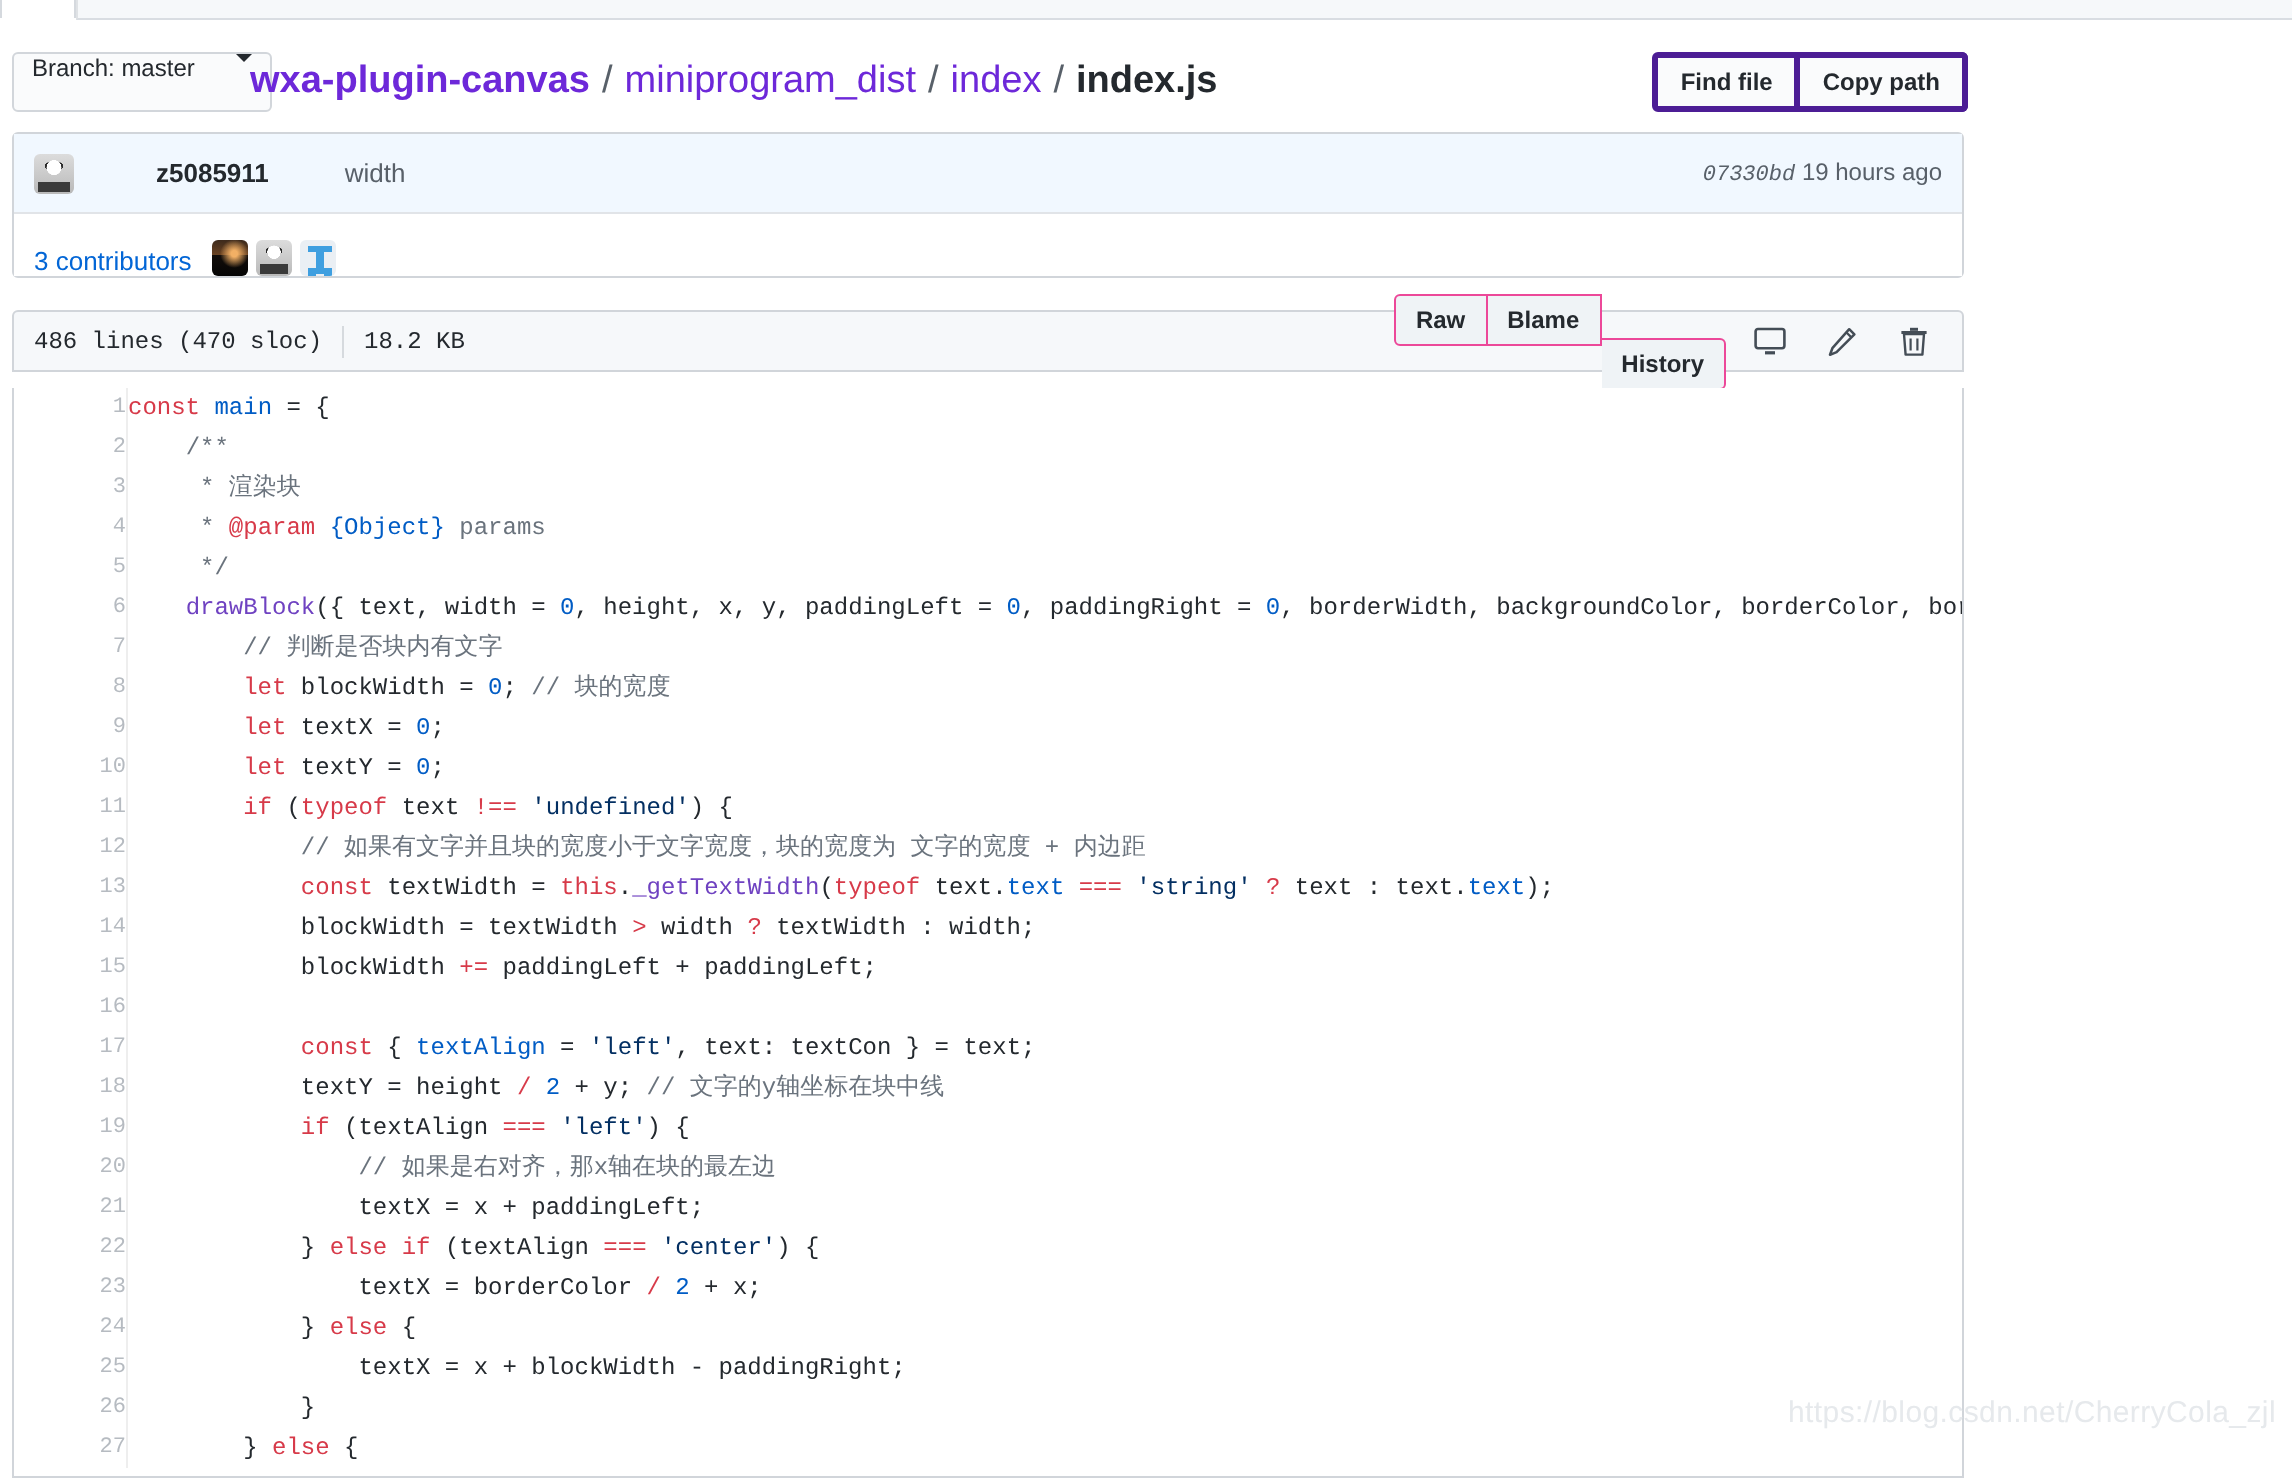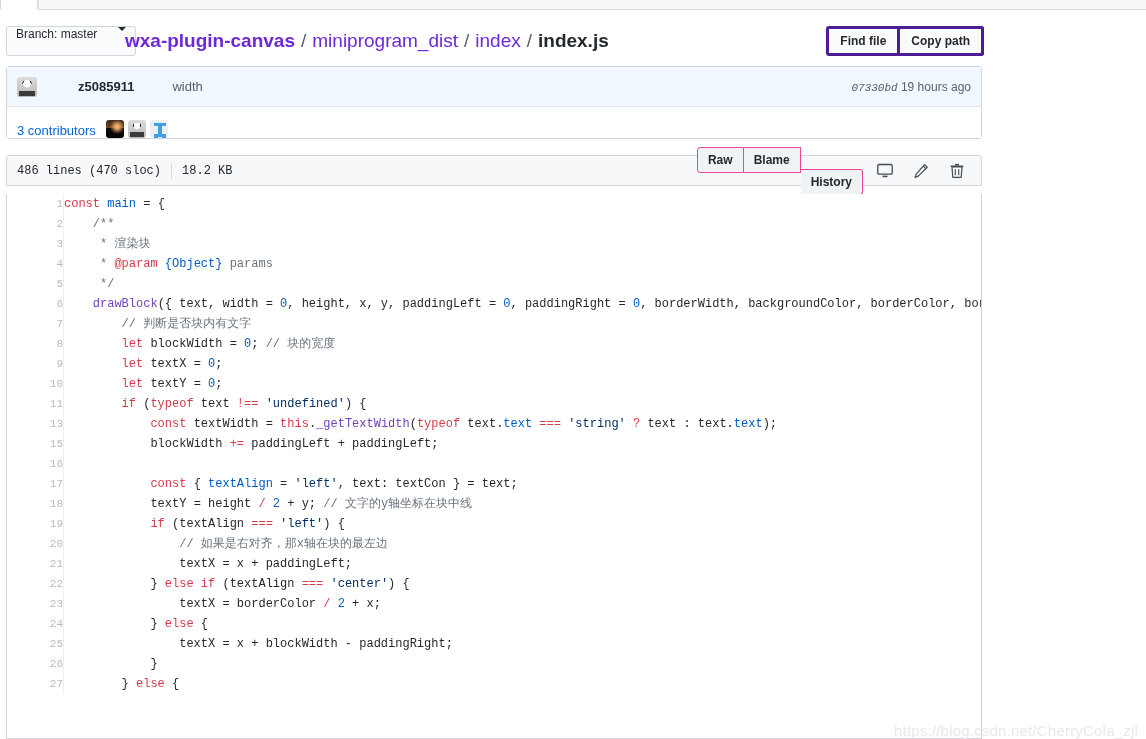--- a/index.html
+++ b/index.html
@@ -333,21 +333,21 @@
   .e  { color: #005cc5; }   
   .s  { color: #032f62; }   
   .n  { color: #005cc5; }   
   .c  { color: #6a737d; }   
   .f  { color: #6f42c1; }   
   .p  { color: #24292e; }   
 
   
   .watermark {
     position: absolute;
-    right: 8px; bottom: 0;
+    right: 8px; bottom: 24px;
     font-size: 15px;
     color: #e6e9ec;
     letter-spacing: 0.2px;
     white-space: nowrap;
     pointer-events: none;
   }
   .side-rule {
     position: absolute;
     left: 982px; top: 66px;
     width: 1px; height: 673px;
@@ -485,22 +485,30 @@
           </tr>
           <tr>
             <td class="ln">10</td>
             <td class="cl"><span class="p">        </span><span class="k">let</span><span class="p"> textY = </span><span class="n">0</span><span class="p">;</span></td>
           </tr>
           <tr>
             <td class="ln">11</td>
             <td class="cl"><span class="p">        </span><span class="k">if</span><span class="p"> (</span><span class="k">typeof</span><span class="p"> text </span><span class="k">!==</span><span class="p"> </span><span class="s">'undefined'</span><span class="p">) {</span></td>
           </tr>
           <tr>
+            <td class="ln">12</td>
+            <td class="cl"><span class="p">            </span><span class="c">// 如果有文字并且块的宽度小于文字宽度，块的宽度为 文字的宽度 + 内边距</span></td>
+          </tr>
+          <tr>
             <td class="ln">13</td>
             <td class="cl"><span class="p">            </span><span class="k">const</span><span class="p"> textWidth = </span><span class="k">this</span><span class="p">.</span><span class="f">_getTextWidth</span><span class="p">(</span><span class="k">typeof</span><span class="p"> text.</span><span class="e">text</span><span class="p"> </span><span class="k">===</span><span class="p"> </span><span class="s">'string'</span><span class="p"> </span><span class="k">?</span><span class="p"> text : text.</span><span class="e">text</span><span class="p">);</span></td>
+          </tr>
+          <tr>
+            <td class="ln">14</td>
+            <td class="cl"><span class="p">            </span><span class="p">blockWidth = textWidth </span><span class="k">&gt;</span><span class="p"> width </span><span class="k">?</span><span class="p"> textWidth : width;</span></td>
           </tr>
           <tr>
             <td class="ln">15</td>
             <td class="cl"><span class="p">            </span><span class="p">blockWidth </span><span class="k">+=</span><span class="p"> paddingLeft + paddingLeft;</span></td>
           </tr>
           <tr>
             <td class="ln">16</td>
             <td class="cl">&nbsp;</td>
           </tr>
           <tr>

